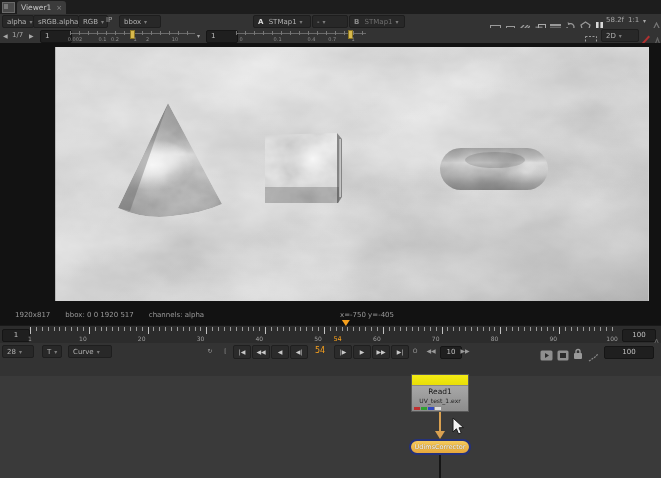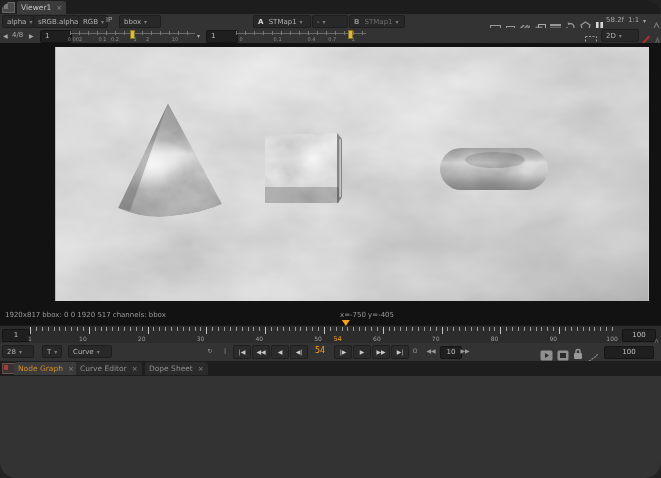--- a/index.html
+++ b/index.html
@@ -1,17 +1,17 @@
 <!DOCTYPE html>
 <html><head>
 <meta charset="utf-8">
 <style>
   html,body{margin:0;padding:0;background:#222;}
   #app{position:relative;width:661px;height:478px;background:#333;overflow:hidden;
-       font-family:"DejaVu Sans","Liberation Sans",sans-serif;color:#bbb;border-radius:16px;}
+       font-family:"DejaVu Sans","Liberation Sans",sans-serif;color:#bbb;}
   .abs{position:absolute;}
   
   .tabbar{left:0;width:661px;height:14px;background:#1d1d1d;}
   .pane-icon{left:2px;top:2px;width:11px;height:9px;background:#4a4a4a;border:1px solid #6a6a6a;}
   .pane-icon .inner{position:absolute;left:1px;top:1px;width:4px;height:5px;background:#777;}
   .tab{top:1px;height:13px;background:#3b3b3b;border-radius:3px 3px 0 0;font-size:7.5px;
        line-height:13px;padding:0 4px;color:#c6c6c6;white-space:nowrap;}
   .tab .x{color:#8a8a8a;font-size:7px;margin-left:5px;}
   .tab.dim{background:#2a2a2a;color:#8f8f8f;}
   .tab.orange{color:#d28e2b;}
@@ -131,21 +131,21 @@
     <span class="abs lbl" style="left:606px;top:-1px">58.2f</span>
     <span class="abs lbl" style="left:628px;top:-1px">1:1</span>
     <span class="abs lbl dim" style="left:643px;top:-1px;font-size:6px">▾</span>
     <span class="abs ico" style="left:652px;top:3px"><svg width="9" height="10">
           <path d="M1 8 L4.5 1 L8 8 Z" fill="none" stroke="#777" stroke-width="1.2"></path>
         </svg></span>
   </div>
 
   <div class="abs toolbar" style="top:28px;height:15px">
     <span class="abs lbl" style="left:3px;font-size:6px">◀</span>
-    <span class="abs lbl" style="left:12px">4/8</span>
+    <span class="abs lbl" style="left:12px">1/7</span>
     <span class="abs lbl" style="left:29px;font-size:6px">▶</span>
 
     <div class="abs numbox" style="left:40px;top:2px;width:22px">1</div>
     <div class="abs slider" style="left:70px;top:1px;width:125px">
       <span class="track"></span>
         <span class="ticks"></span>
       <span class="marker" style="left:48%"></span>
       <span class="tl" style="left:4%">0.002</span>
       <span class="tl" style="left:26%">0.1</span>
       <span class="tl" style="left:36%">0.2</span>
@@ -242,24 +242,24 @@
           <rect x="380" y="96" width="118" height="52" filter="url(#fShape)"></rect>
           <rect x="385" y="101" width="108" height="42" fill="url(#torShade)"></rect>
           <ellipse cx="440" cy="113" rx="30" ry="8" fill="#2a2a2a" opacity="0.18"></ellipse>
           <ellipse cx="470" cy="125" rx="26" ry="12" fill="url(#hl)" opacity="0.5"></ellipse>
         </g>
 
         <rect x="593" y="0" width="1" height="254" fill="#dddddd" opacity="0.55"></rect>
         <rect x="0" y="0" width="1" height="254" fill="#888888" opacity="0.4"></rect>
       </svg>
     </div>
-    <div class="abs status" style="left:5px;display:flex;gap:2px">
+    <div class="abs status" style="left:15px;display:flex;gap:15px">
       <span>1920x817</span>
       <span>bbox: 0 0 1920 517</span>
-      <span>channels: bbox</span>
+      <span>channels: alpha</span>
     </div>
     <span class="abs status" style="left:340px">x=-750 y=-405</span>
   </div>
 
   <div class="abs timeline">
     <div class="abs numbox" style="left:2px;top:3px;width:18px;text-align:center">1</div>
     <div class="abs ruler">
       <span class="mticks"></span>
       <span class="Mticks"></span>
       <span class="num" style="left:2px">1</span>
@@ -320,29 +320,36 @@
     <span class="abs ico" style="left:573px;top:2px"><svg width="10" height="12">
           <rect x="1" y="5" width="8" height="6" rx="1" fill="#9a9a9a"></rect>
           <path d="M3 5 V3.5 a2 2 0 0 1 4 0 V5" fill="none" stroke="#9a9a9a" stroke-width="1.4"></path>
         </svg></span>
     <span class="abs ico" style="left:588px;top:4px"><svg width="11" height="9">
           <path d="M1 8 L4 6 L7 4 L10 1" stroke="#8a8a8a" stroke-width="1.2" stroke-dasharray="2 1" fill="none"></path>
         </svg></span>
     <span class="abs numbox" style="left:604px;top:3px;width:40px;text-align:center">100</span>
   </div>
 
-  <div class="abs tabbar" style="top:361px;height:15px">
-    <div class="abs pane-icon" style="background:#3d3232;border-color:#6a5050">
-        <span class="inner" style="background:#a33c3c"></span>
-      </div>
-    <div class="abs tab orange" style="left:14px">
-      <span>Node Graph</span><span class="x">×</span>
-    </div>
-    <div class="abs tab dim" style="left:76px">
-      <span>Curve Editor</span><span class="x">×</span>
-    </div>
-    <div class="abs tab dim" style="left:145px">
-      <span>Dope Sheet</span><span class="x">×</span>
-    </div>
-  </div>
-
+
+  <div class="abs ngraph">
+    <div class="abs readnode">
+      <span class="thumb"></span>
+      <span class="nm">Read1</span>
+      <span class="fl">UV_test_1.exr</span>
+      <span class="chips">
+        <span style="background:#c03030"></span>
+        <span style="background:#30a030"></span>
+        <span style="background:#3048c0"></span>
+        <span style="background:#dcdcdc"></span>
+      </span>
+    </div>
+    <span class="abs conn"></span>
+    <span class="abs connhead"></span>
+    <div class="abs stmapnode">UdimsCorrector</div>
+    <span class="abs stem"></span>
+
+    <svg class="abs" style="left:452px;top:41px" width="13" height="19">
+      <path d="M1 1 L1 15 L4.4 11.8 L6.6 17 L9.2 15.8 L7 10.8 L11.5 10.6 Z" fill="#f2f2f2" stroke="#1a1a1a" stroke-width="1"></path>
+    </svg>
+  </div>
 
 </div>
 
 </body></html>

